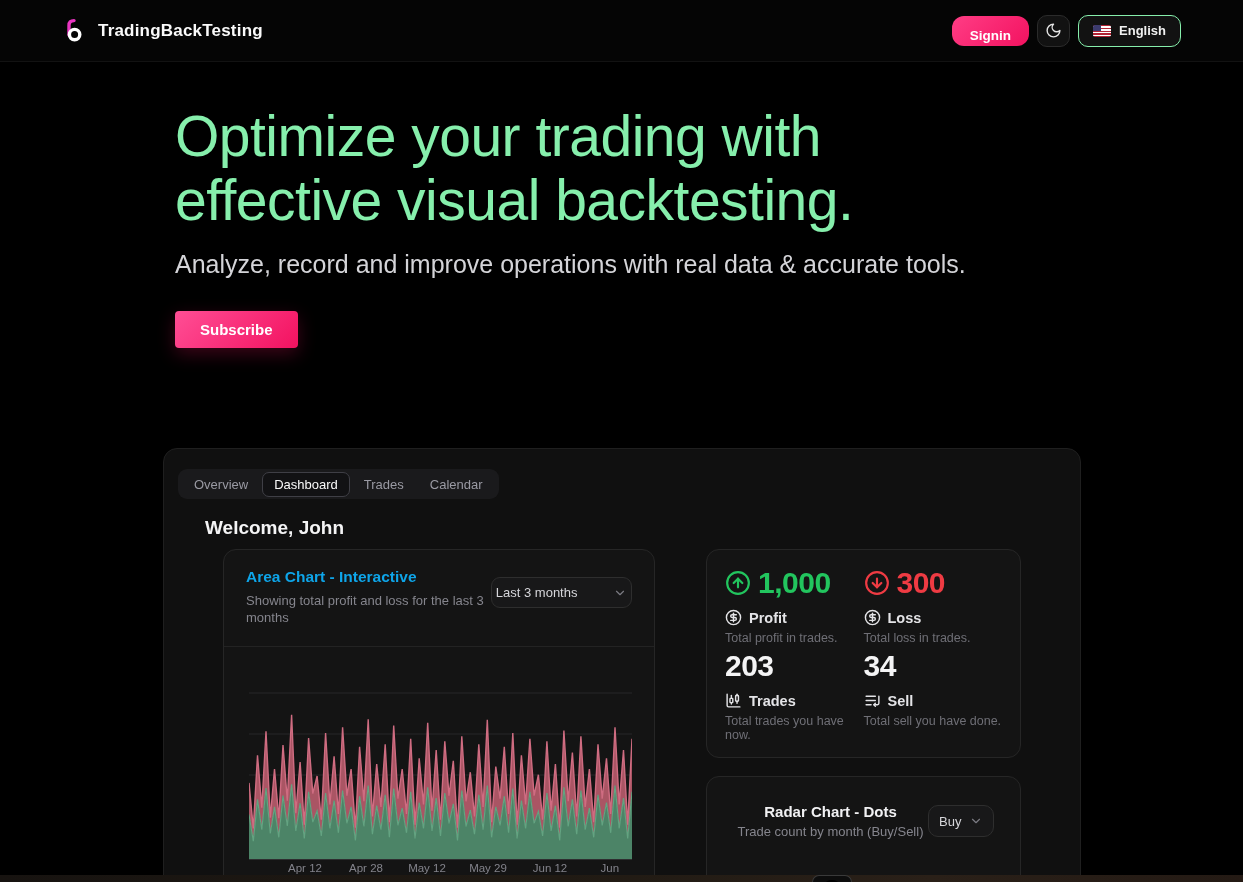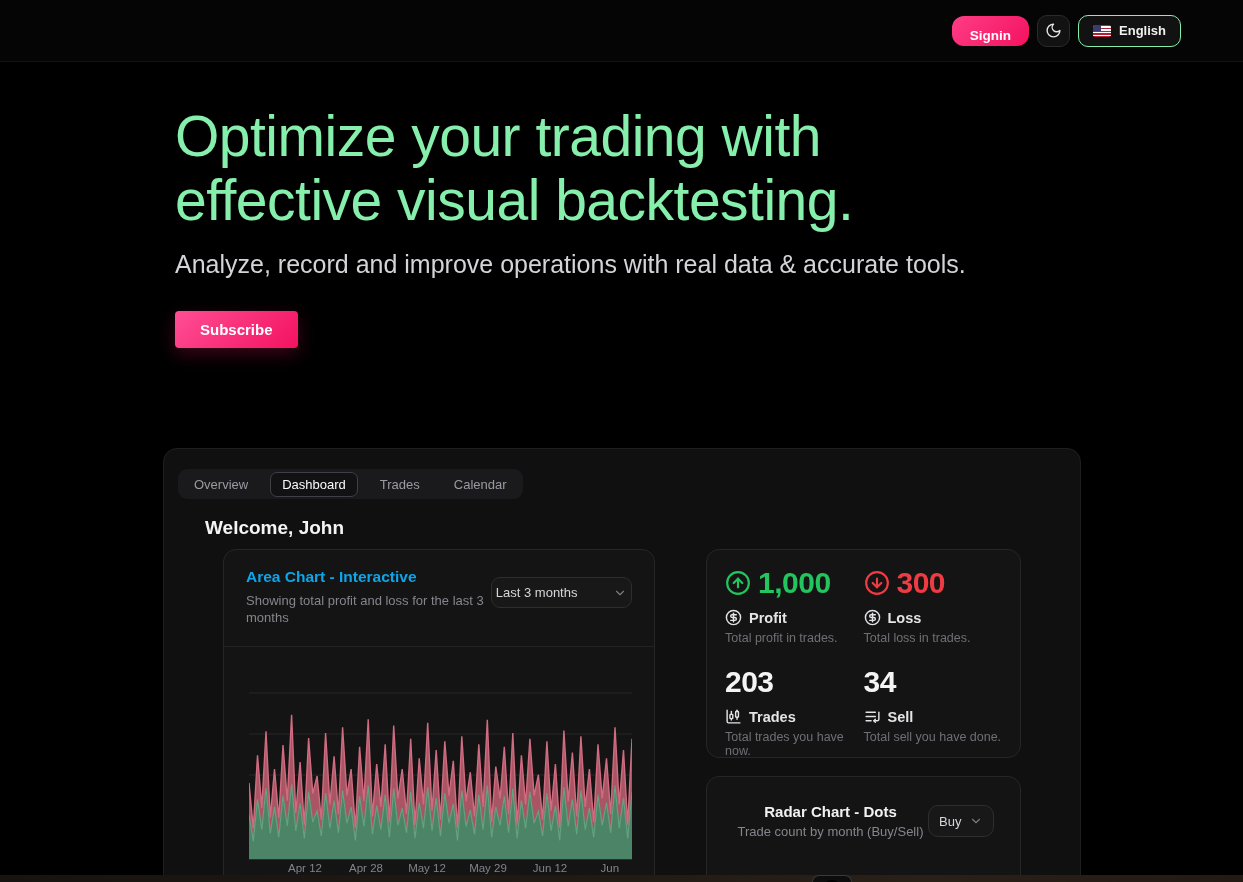--- a/index.html
+++ b/index.html
@@ -29,21 +29,21 @@
   .hero-sub { position:absolute; left:175px; top:250px; font-size:25px; color:#d4d4d8; font-weight:400; }
   .btn-subscribe { position:absolute; left:175px; top:311px; height:37px; padding:0 25px; border:none;
                    border-radius:4px; color:#fff; font-size:15px; font-weight:600; cursor:pointer;
                    background:linear-gradient(135deg,#ff4e95,#f31260);
                    box-shadow:0 6px 18px rgba(243,18,96,.25); }
 
   
   .panel { position:absolute; left:163px; top:448px; width:918px; height:560px; background:#101010;
            border:1px solid #1f1f1f; border-radius:14px; }
   .tabbar { position:absolute; left:14px; top:20px; height:30px; background:#1a1a1c; border-radius:9px;
-            display:inline-flex; align-items:center; padding:0 4px; gap:10px; }
+            display:inline-flex; align-items:center; padding:0 4px; gap:2px; }
   .tab { padding:4px 11px; font-size:13px; color:#9a9aa3; border-radius:7px; border:1px solid transparent; cursor:pointer; }
   .tab.active { color:#fafafa; background:#121214; border-color:#3f3f46; }
   .welcome { position:absolute; left:41px; top:516px; font-size:19px; font-weight:600; color:#f4f4f5; }
 
   .card { position:absolute; background:#141414; border:1px solid #262626; border-radius:13px; }
   .card-area { left:59px; top:100px; width:432px; height:450px; overflow:hidden; }
   .card-stats { left:542px; top:100px; width:315px; height:209px; }
   .card-radar { left:542px; top:327px; width:315px; height:225px; overflow:hidden; }
 
   
@@ -52,21 +52,21 @@
   .area-title { font-size:15.5px; font-weight:700; color:#0ea5e9; margin-bottom:6px; }
   .area-desc { font-size:13px; line-height:17px; color:#85858d; }
   .select { display:flex; align-items:center; justify-content:space-between; background:#181819;
             border:1px solid #2e2e2e; border-radius:9px; color:#d6d6da; font-size:13px; cursor:pointer; }
   .select-range { width:144px; height:31px; padding:0 4px; margin-left:auto; margin-top:9px; }
   .chart-wrap { position:relative; margin:14px 0 0 25px; width:383px; height:199px; }
   .xticks { position:relative; margin-left:25px; width:383px; height:16px; margin-top:2px; }
   .xticks span { position:absolute; top:0; transform:translateX(-50%); font-size:11.5px; color:#83838b; }
 
   
-  .stats-grid { display:grid; grid-template-columns:1fr 1fr; padding:16px 18px; row-gap:20px; }
+  .stats-grid { display:grid; grid-template-columns:1fr 1fr; padding:16px 18px; row-gap:4px; }
   .stat-big { display:flex; align-items:center; gap:7px; font-size:30px; font-weight:700; letter-spacing:-.5px; }
   .stat-big.green { color:#22c55e; }
   .stat-big.red { color:#ef3b43; }
   .stat-big.white { color:#f4f4f5; }
   .stat-label { display:flex; align-items:flex-end; gap:7px; font-size:14.5px; font-weight:700;
                 color:#e4e4e7; margin-top:9px; }
   .stat-desc { font-size:12.5px; color:#6f6f76; margin-top:5px; }
 
   
   .radar-head { display:flex; align-items:center; padding:26px 26px 0 26px; }
@@ -82,20 +82,27 @@
                border:1px solid #3a3a3a; border-bottom:none; border-radius:9px 9px 0 0; }
   .bottom-el::after { content:""; position:absolute; left:12px; top:4px; width:14px; height:8px;
                       border-radius:50%; background:#000; }
 
   svg.icon { display:block; }
 </style>
 </head>
 <body>
 
 <header class="navbar">
+  <div class="brand">
+    <svg class="icon" width="26" height="27" viewBox="0 0 26 27" fill="none">
+      <path d="M12 3.6 C 8.6 3.6 7 5.2 7 8.4 V 18" stroke="#e935c1" stroke-width="3.4" stroke-linecap="round"></path>
+      <circle cx="12.6" cy="17.6" r="5.2" stroke="#ffffff" stroke-width="3.4"></circle>
+    </svg>
+    <span class="brand-title">TradingBackTesting</span>
+  </div>
   <div class="nav-right">
     <button class="btn-signin">Signin</button>
     <button class="btn-icon">
       <svg class="icon" width="17" height="17" viewBox="0 0 24 24" fill="none" stroke="currentColor" stroke-width="2" stroke-linecap="round" stroke-linejoin="round">
         <path d="M12 3a6 6 0 0 0 9 9 9 9 0 1 1-9-9Z"></path>
       </svg>
     </button>
     <button class="btn-lang">
       <span class="flag"></span>
       <span>English</span>

